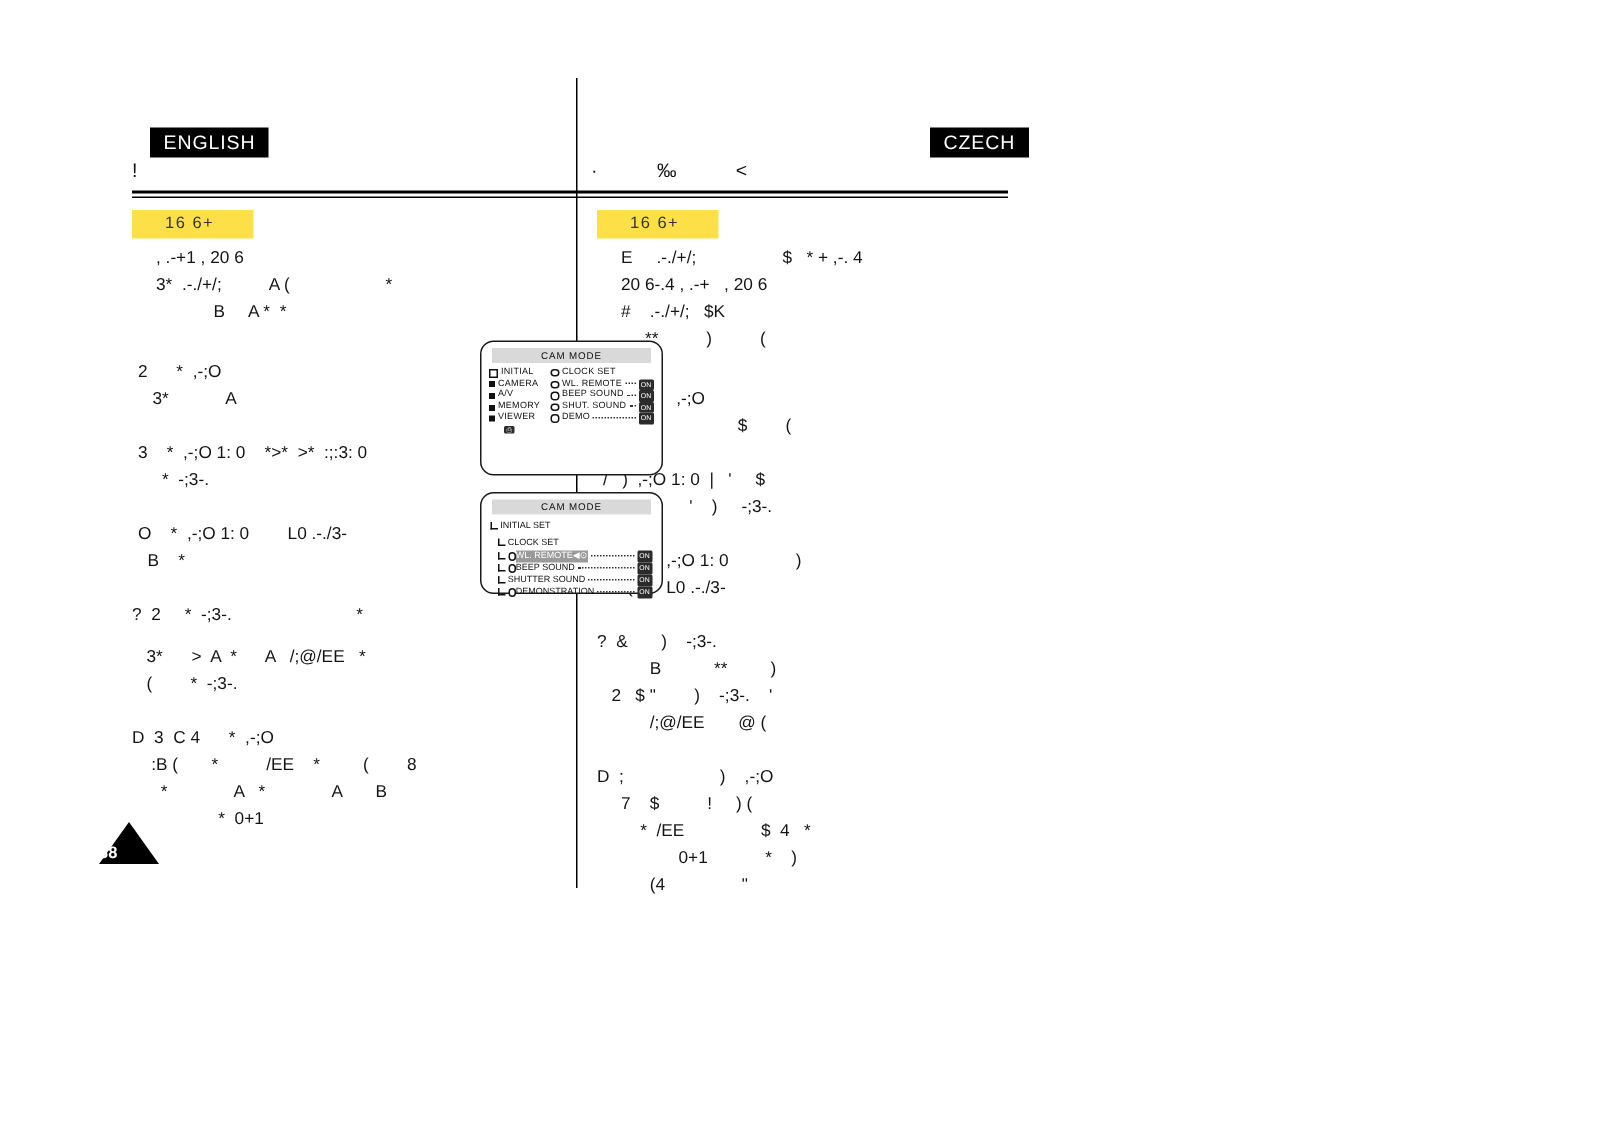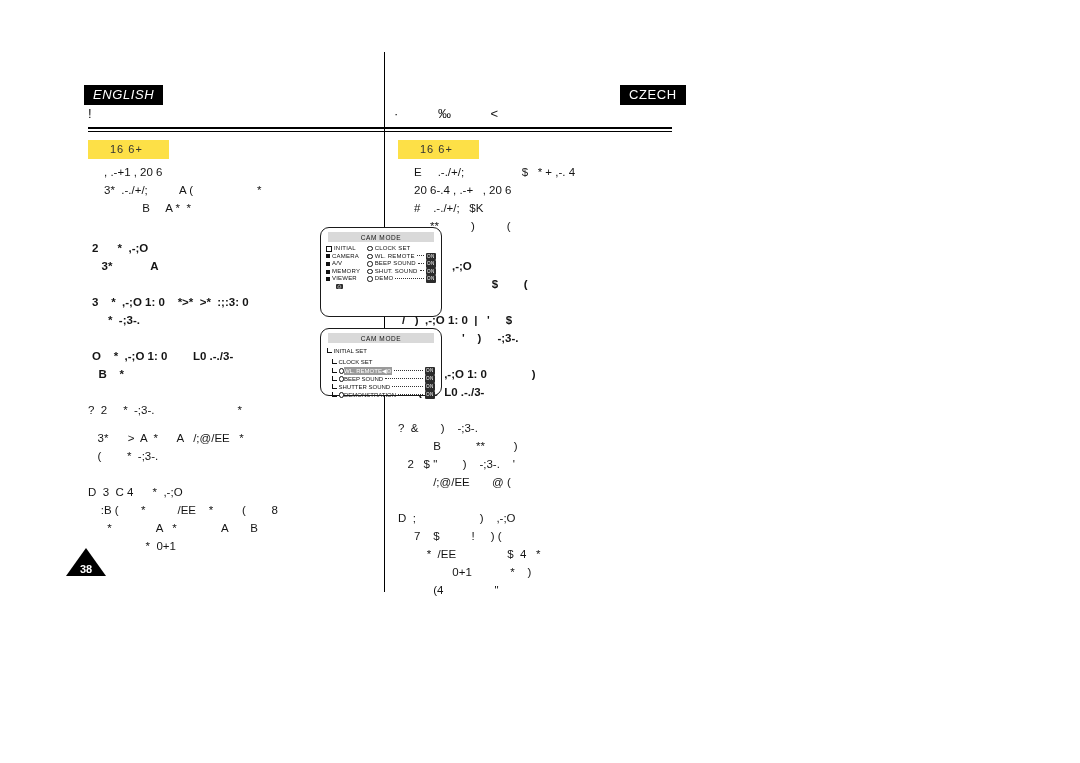--- a/index.html
+++ b/index.html
@@ -23,21 +23,21 @@
   
   .lang-badge{
     position:absolute;
     background:#000;
     color:#fff;
     font-size:13px;
     letter-spacing:.6px;
     padding:2px 9px 3px 9px;
     font-family:"Liberation Sans", sans-serif;
   }
-  #lang-en{left:84px;top:85px;font-style:italic;}
+  #lang-en{left:100px;top:85px;}
   #lang-cz{left:620px;top:85px;}
 
   
   .title-row{
     position:absolute;
     left:88px;top:106px;
     width:584px;height:22px;
   }
   .title-left{
     position:absolute;left:0;top:0;
@@ -80,21 +80,21 @@
   }
 
   .para{
     margin:0 0 4px 0;
     white-space:pre;
     font-size:11.5px;
     line-height:14px;
     color:#141414;
   }
   .para.indent{padding-left:16px;}
-  .para.hang{padding-left:4px;font-weight:bold;}
+  .para.hang{padding-left:4px;}
   .gap-sm{height:10px;}
   .gap-md{height:18px;}
   .gap-lg{height:22px;}
 
   
   .osd{
     position:absolute;
     background:#ffffff;
     border:1.6px solid #1a1a1a;
     border-radius:9px;
@@ -169,21 +169,21 @@
   
   .page-tri{
     position:absolute;left:66px;top:548px;
     width:0;height:0;
     border-left:20px solid transparent;
     border-right:20px solid transparent;
     border-bottom:28px solid #000;
   }
   .page-num{
     position:absolute;left:66px;top:563px;
-    width:40px;text-align:center;
+    width:40px;text-align:left;
     color:#fff;font-size:11px;font-weight:bold;
     font-family:"Liberation Sans", sans-serif;
   }
 </style>
 </head>
 <body>
 
 <div class="lang-badge" id="lang-en">ENGLISH</div>
 <div class="lang-badge" id="lang-cz">CZECH</div>
 

